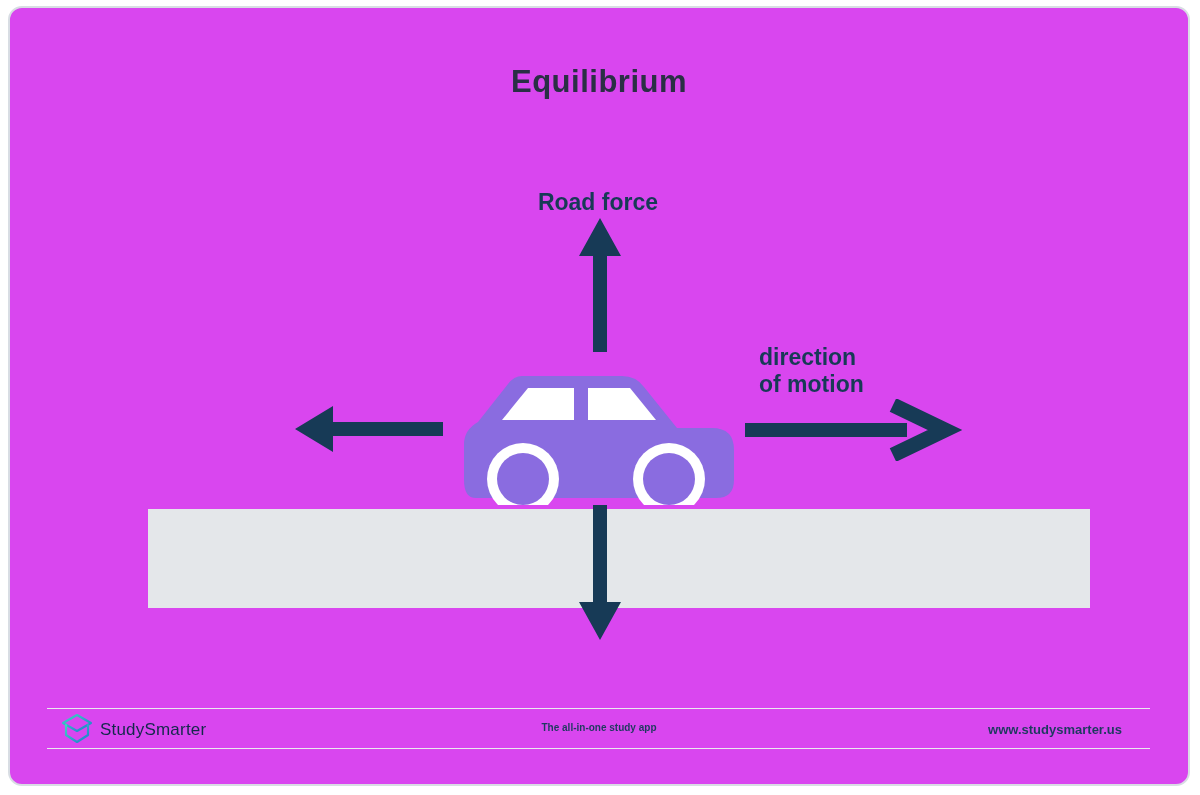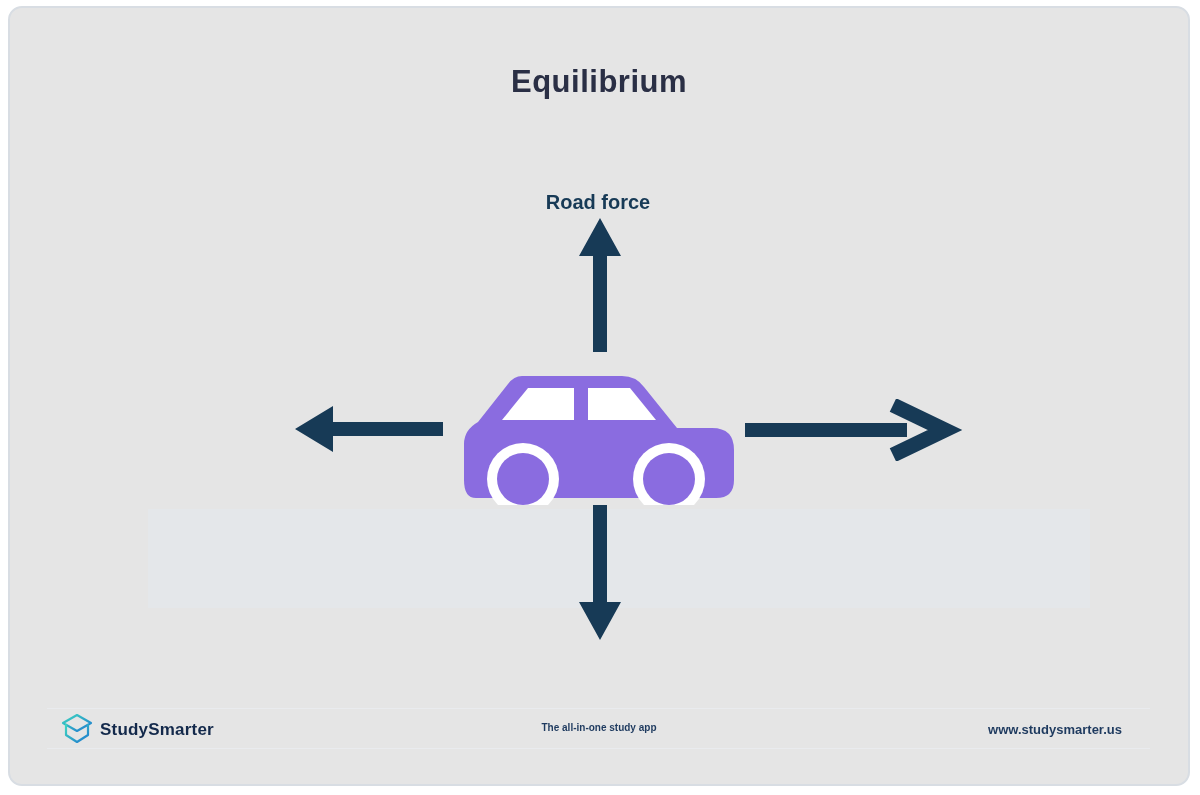--- a/index.html
+++ b/index.html
@@ -1,50 +1,50 @@
 <!DOCTYPE html>
 <html><head>
 <meta charset="utf-8">
 <style>
   html,body{margin:0;padding:0;background:#ffffff;}
   body{width:1200px;height:795px;position:relative;font-family:"Liberation Sans",sans-serif;}
   .card{
     position:absolute;left:8px;top:6px;width:1182px;height:780px;
-    background:#e5e5e5;border:2px solid #d8dde3;border-radius:14px;
+    background:#d946ef;border:2px solid #d8dde3;border-radius:14px;
     box-sizing:border-box;overflow:hidden;
   }
   .title{
     position:absolute;left:0;right:0;top:56px;margin:0;
     text-align:center;font-size:31px;font-weight:bold;color:#2a2f45;
     letter-spacing:0.5px;
   }
   .road{
     position:absolute;left:138px;top:501px;width:942px;height:99px;
     background:#e4e7ea;
   }
   .arrow{position:absolute;}
   .arrow-up{left:569px;top:210px;}
   .arrow-down{left:569px;top:497px;}
   .arrow-left{left:285px;top:398px;}
   .arrow-right{left:735px;top:391px;}
   .car{position:absolute;left:454px;top:360px;}
   .flabel{
-    position:absolute;color:#173a56;font-weight:bold;font-size:20px;
+    position:absolute;color:#173a56;font-weight:bold;font-size:23px;
     line-height:27px;
   }
   .lbl-up{left:438px;top:181px;width:300px;text-align:center;}
   .lbl-down{left:439px;top:637px;width:300px;text-align:center;}
   .lbl-left{left:239px;top:334px;width:240px;text-align:center;}
   .lbl-right{left:749px;top:336px;text-align:left;}
   .footer-line{position:absolute;left:37px;right:38px;height:1px;background:#e9ebee;}
   .fl-top{top:700px;}
   .fl-bottom{top:740px;}
   .logo{position:absolute;left:50px;top:704px;}
   .brand{
-    position:absolute;left:90px;top:712px;font-size:17px;font-weight:700;
+    position:absolute;left:90px;top:712px;font-size:17px;font-weight:400;
     color:#13294b;letter-spacing:0.2px;text-align:center;
   }
   .tagline{
     position:absolute;left:0;right:0;top:714px;text-align:center;
     font-size:10px;font-weight:bold;color:#1e3a5f;
   }
   .website{
     position:absolute;right:66px;top:714px;font-size:13px;font-weight:bold;
     color:#1e3a5f;
   }
@@ -86,20 +86,24 @@
     <path fill="#ffffff" d="M 64 20 L 110 20 L 110 52 L 38 52 Z"></path>
     <path fill="#ffffff" d="M 124 20 L 166 20 L 192 52 L 124 52 Z"></path>
   </svg>
 
   <div class="flabel lbl-up">Road force</div>
 
 
   <div class="flabel lbl-left">
   </div>
 
+  <div class="flabel lbl-right">
+    <span style="display:block">direction</span>
+    <span style="display:block">of motion</span>
+  </div>
 
   <div class="footer-line fl-top"></div>
 
   <svg class="logo" width="34" height="34" viewBox="0 0 34 34">
     <defs>
       <linearGradient id="lg" x1="0" y1="0" x2="1" y2="1">
         <stop offset="0" stop-color="#3ed6c0"></stop>
         <stop offset="1" stop-color="#1f7ad0"></stop>
       </linearGradient>
     </defs>

